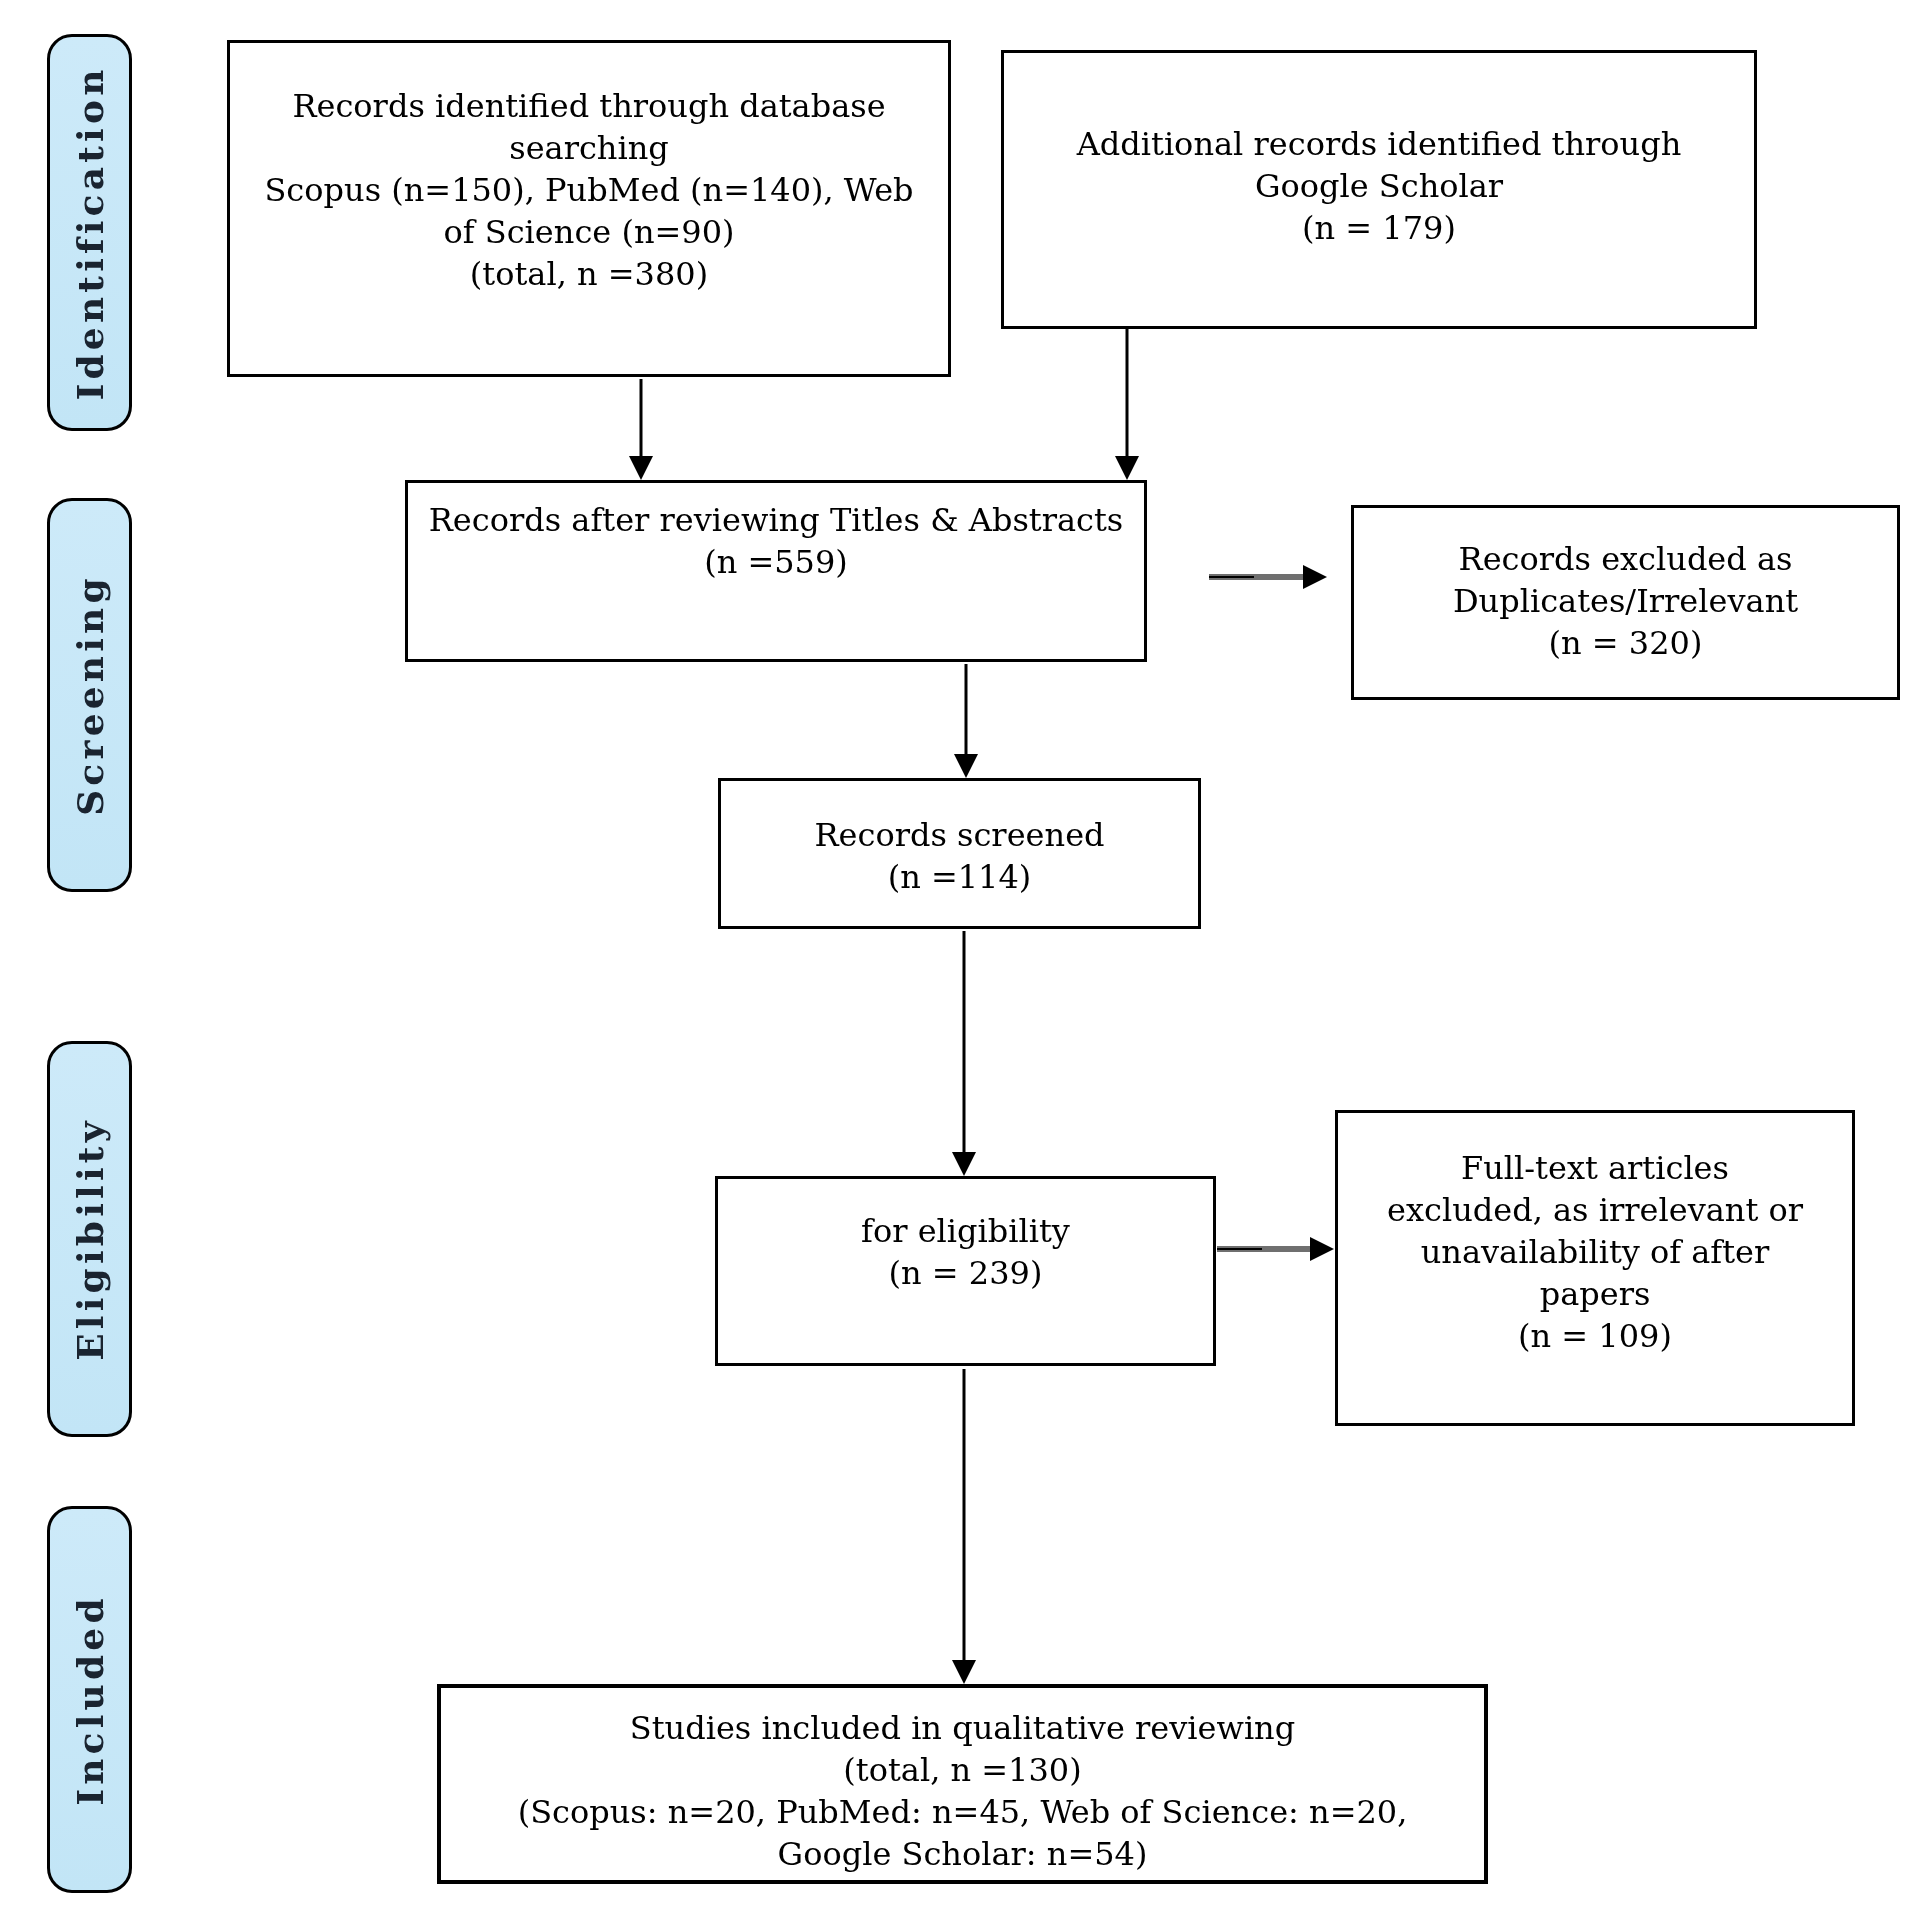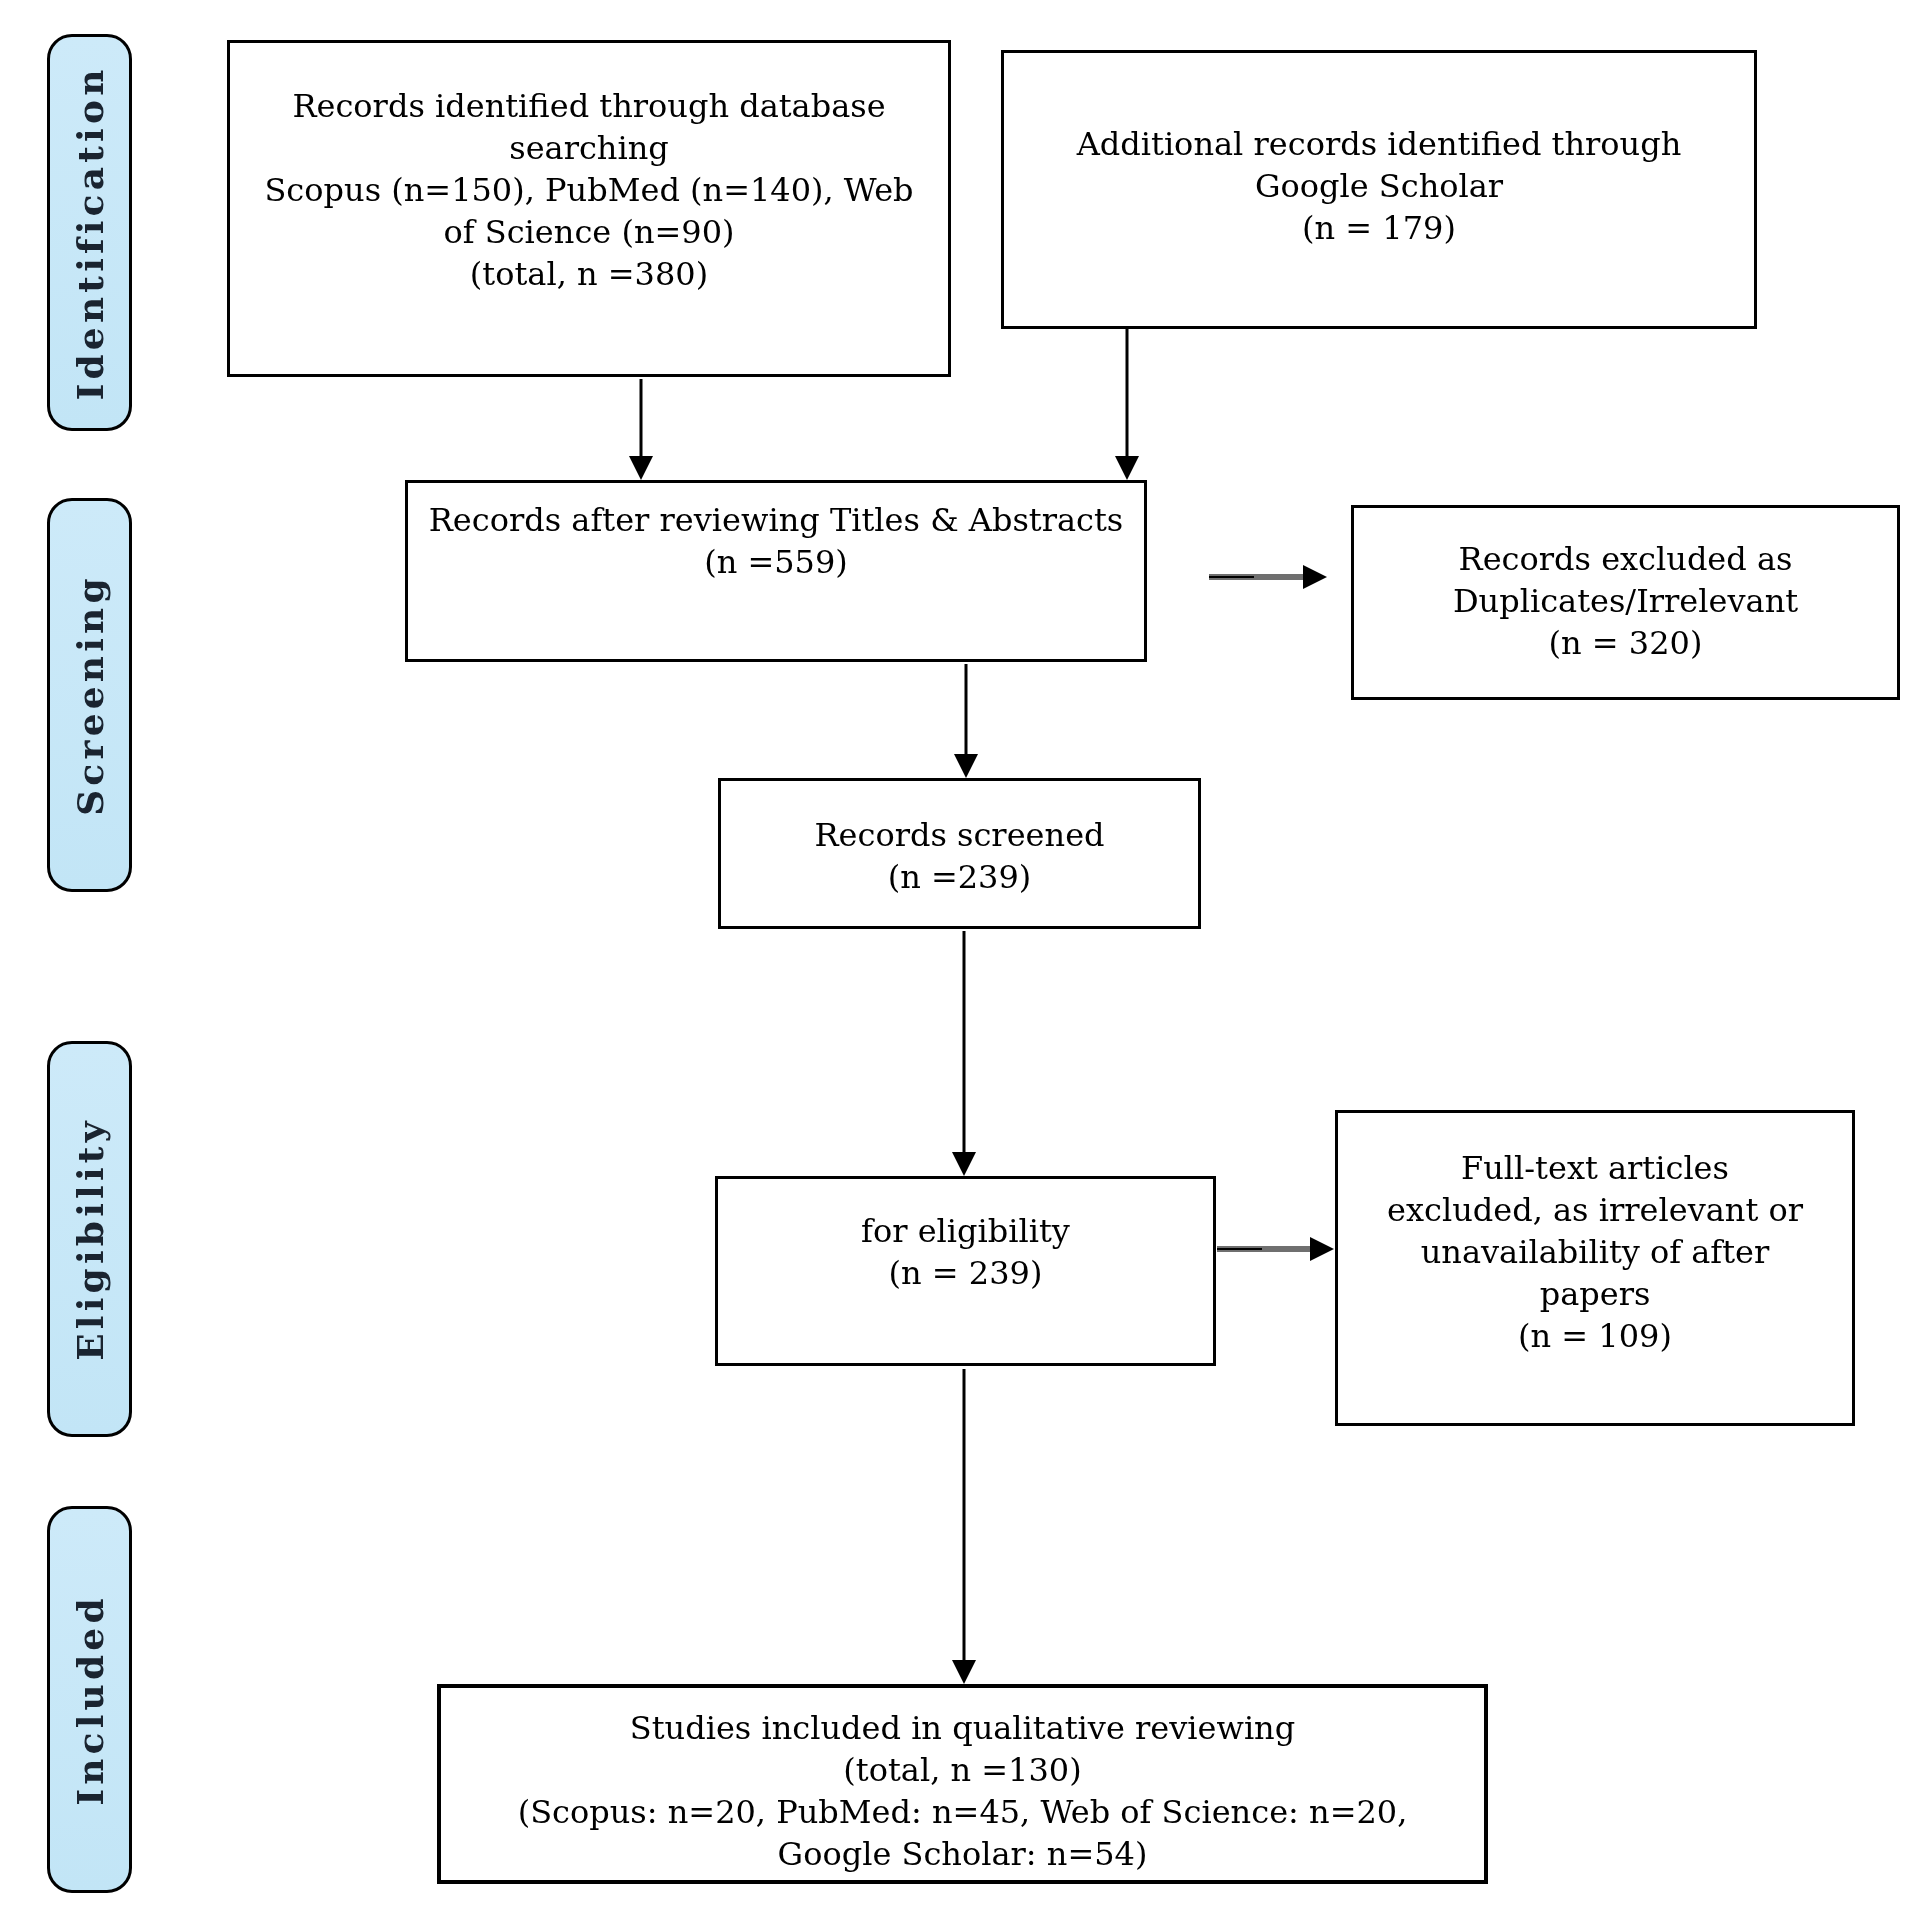--- a/index.html
+++ b/index.html
@@ -107,21 +107,21 @@
   </div>
 
   <div class="fbox" style="left:1327px;top:505px;width:549px;height:195px;padding-top:30px;margin-left:24px;">
     <div class="line">Records excluded as</div>
     <div class="line">Duplicates/Irrelevant</div>
     <div class="line">(n = 320)</div>
   </div>
 
   <div class="fbox" style="left:718px;top:778px;width:483px;height:151px;padding-top:33px;">
     <div class="line">Records screened</div>
-    <div class="line">(n =239)</div>
+    <div class="line">(n =114)</div>
   </div>
 
   <div class="fbox" style="left:715px;top:1176px;width:501px;height:190px;padding-top:31px;">
     <div class="line">for eligibility</div>
     <div class="line">(n = 239)</div>
   </div>
 
   <div class="fbox" style="left:1335px;top:1110px;width:520px;height:316px;padding-top:34px;">
     <div class="line">Full-text articles</div>
     <div class="line">excluded, as irrelevant or</div>

